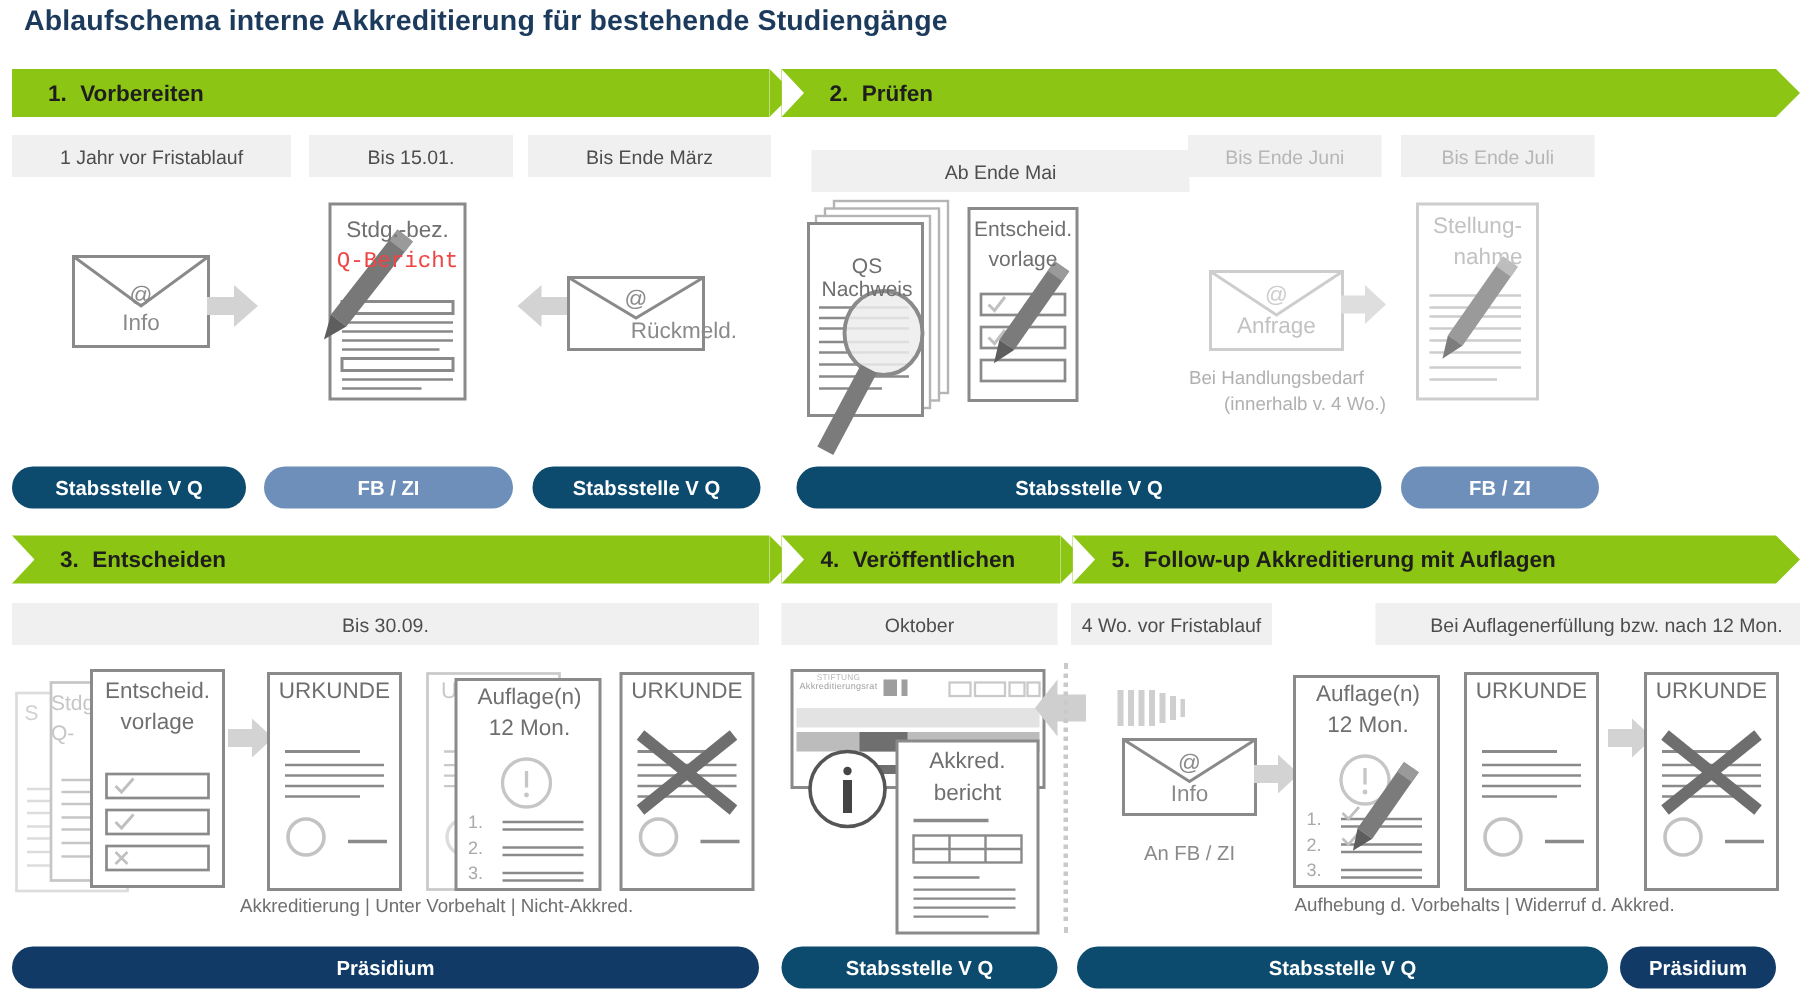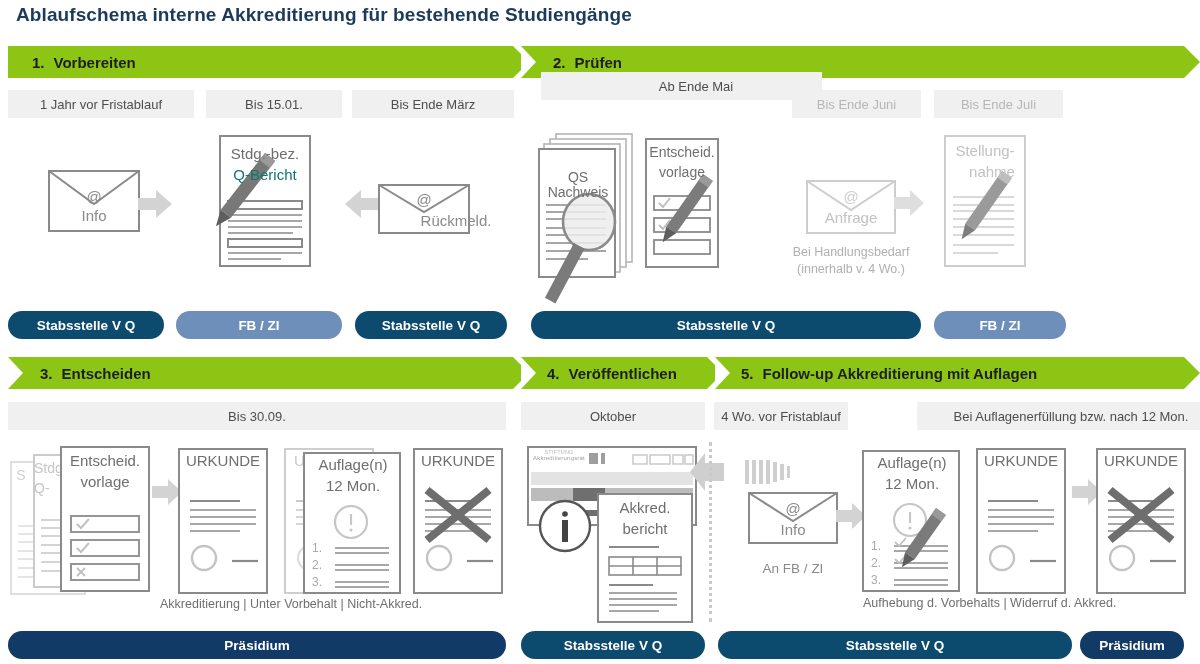--- a/index.html
+++ b/index.html
@@ -103,21 +103,21 @@
 
   <div class="datebox" style="left:8px;top:90px;width:186px;">
       <span>1 Jahr vor Fristablauf</span>
     </div>
   <div class="datebox" style="left:206px;top:90px;width:136px;">
       <span>Bis 15.01.</span>
     </div>
   <div class="datebox" style="left:352px;top:90px;width:162px;">
       <span>Bis Ende März</span>
     </div>
-  <div class="datebox" style="left:541px;top:72px;width:252px;padding-left:29px;">
+  <div class="datebox" style="left:541px;top:100px;width:252px;">
       <span>Ab Ende Mai</span>
     </div>
   <div class="datebox muted" style="left:792px;top:90px;width:129px;">
       <span>Bis Ende Juni</span>
     </div>
   <div class="datebox muted" style="left:934px;top:90px;width:129px;">
       <span>Bis Ende Juli</span>
     </div>
 
   <div class="ico" style="left:48px;top:170px;">
@@ -150,21 +150,21 @@
           <line x1="9" y1="124" x2="62" y2="124"></line>
       </g>
       <g transform="translate(46,18) rotate(38)">
         <rect x="0" y="0" width="13" height="72" fill="#787878"></rect>
         <path d="M0 72 L6.5 88 L13 72 Z" fill="#5e5e5e"></path>
         <rect x="0" y="0" width="13" height="9" fill="#9a9a9a"></rect>
       </g>
     </svg>
   </div>
   <div class="caption" style="left:221px;top:145px;width:88px;font-size:15px;color:#6f6f6f;">Stdg.-bez.</div>
-  <div class="caption" style="left:221px;top:166px;width:88px;font-size:15px;color:#0f766e;">Q-Bericht</div>
+  <div class="caption" style="left:221px;top:166px;width:88px;font-size:15px;color:#ef4444;font-family:Liberation Mono, monospace;">Q-Bericht</div>
 
   <div class="ico" style="left:345px;top:190px;">
     <svg width="34" height="28" viewBox="0 0 34 28">
       <path d="M34 8 H16 V0 L0 14 L16 28 V20 H34 Z" fill="#d3d3d3"></path>
     </svg>
   </div>
   <div class="ico" style="left:378px;top:184px;">
     <svg width="92" height="50" viewBox="0 0 92 50">
       <rect x="1" y="1" width="90" height="48" fill="#fff" stroke="#8a8a8a" stroke-width="2"></rect>
       <path d="M1 1 L46 28 L91 1" fill="none" stroke="#8a8a8a" stroke-width="2"></path>
@@ -223,21 +223,21 @@
     </svg>
   </div>
   <div class="caption" style="left:806px;top:188px;width:90px;font-size:15px;color:#cdcdcd;">@</div>
   <div class="caption" style="left:806px;top:209px;width:90px;font-size:15px;color:#c2c2c2;">Anfrage</div>
   <div class="ico" style="left:894px;top:190px;">
     <svg width="30" height="26" viewBox="0 0 30 26">
       <path d="M0 7 H16 V0 L30 13 L16 26 V19 H0 Z" fill="#dedede"></path>
     </svg>
   </div>
   <div class="caption" style="left:778px;top:245px;width:146px;color:#b0b0b0;">Bei Handlungsbedarf</div>
-  <div class="caption" style="left:778px;top:262px;width:146px;color:#b0b0b0;">(innerhalb v. 4 Wo.)</div>
+  <div class="caption" style="left:778px;top:262px;width:146px;color:#b0b0b0;text-align:right;">(innerhalb v. 4 Wo.)</div>
 
   <div class="ico" style="left:944px;top:135px;">
     <svg width="115" height="135" viewBox="0 0 115 135">
       <rect x="1" y="1" width="80" height="130" fill="#fff" stroke="#cdcdcd" stroke-width="2"></rect>
       <g stroke="#cdcdcd" stroke-width="1.6">
         <line x1="9" y1="62" x2="70" y2="62"></line>
           <line x1="9" y1="70" x2="70" y2="70"></line>
         <line x1="9" y1="76" x2="70" y2="76"></line>
           <line x1="9" y1="84" x2="70" y2="84"></line>
         <line x1="9" y1="92" x2="70" y2="92"></line>

